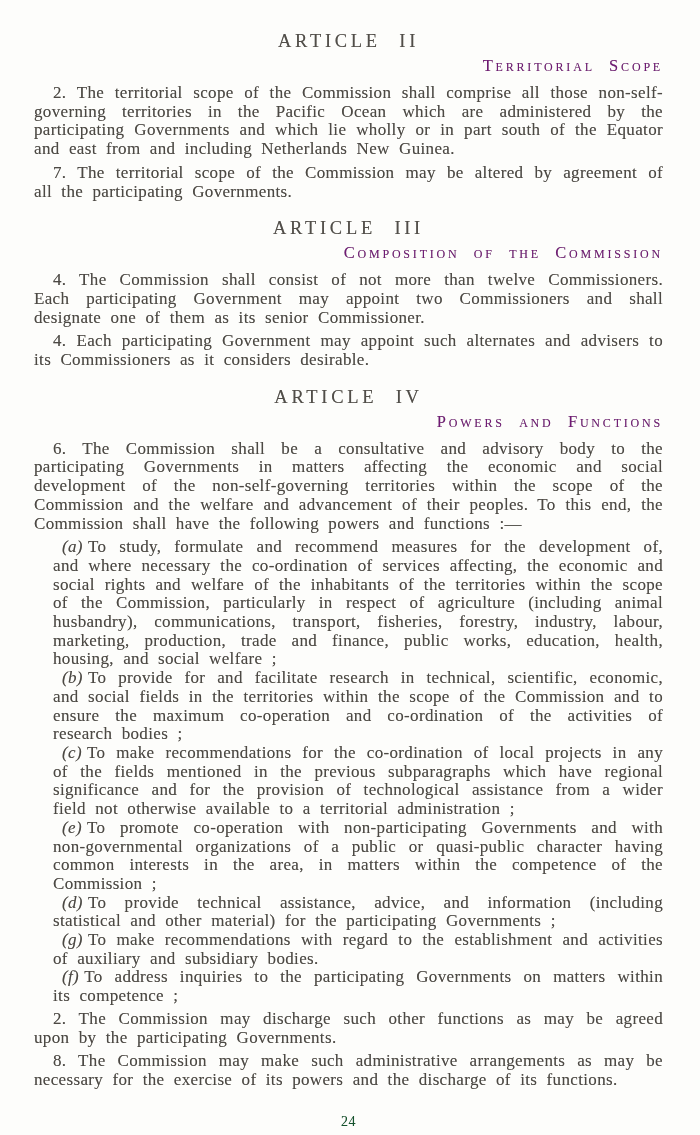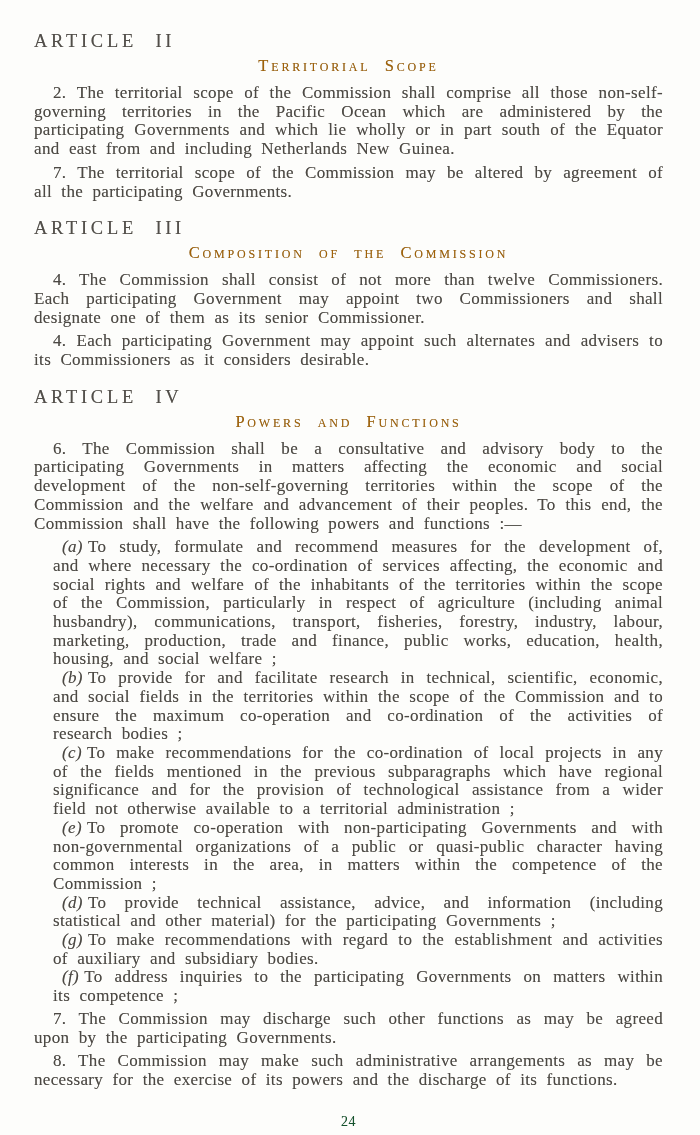--- a/index.html
+++ b/index.html
@@ -13,41 +13,41 @@
     height: 1135px;
     box-sizing: border-box;
     background: #fdfdfb;
     color: #4c4944;
     font-family: "Liberation Serif", "DejaVu Serif", serif;
     padding: 24px 37px 0 34px;
     overflow: hidden;
     text-shadow: 0 0 0.5px rgba(82, 78, 70, 0.45);
   }
   .article-title {
-    text-align: left;
+    text-align: center;
     font-weight: normal;
     font-size: 18.5px;
     line-height: 22px;
     letter-spacing: 0.2em;
     word-spacing: 0.55em;
     color: #514e49;
     margin: 16px 0 4px 0;
   }
   .article-title.first {
     margin-top: 6px;
   }
   .article-subtitle {
-    text-align: center;
+    text-align: right;
     font-weight: normal;
     font-variant: small-caps;
     font-size: 16.5px;
     line-height: 20px;
     letter-spacing: 0.17em;
     word-spacing: 0.45em;
-    color: #a16207;
+    color: #701a75;
     margin: 0 0 8px 0;
   }
   .para, .subpara {
     font-size: 17px;
     line-height: 18.7px;
     text-align: justify;
     letter-spacing: 0.02em;
     word-spacing: 0.28em;
     margin: 0 0 5px 0;
   }
@@ -105,19 +105,19 @@
     <p class="subpara"><span class="subpara-label">(c)</span><span>To make recommendations for the co-ordination of local projects in any of the fields mentioned in the previous subparagraphs which have regional significance and for the provision of technological assistance from a wider field not otherwise available to a territorial administration&nbsp;;</span></p>
 
     <p class="subpara"><span class="subpara-label">(e)</span><span>To promote co-operation with non-participating Governments and with non-governmental organizations of a public or quasi-public character having common interests in the area, in matters within the competence of the Commission&nbsp;;</span></p>
 
     <p class="subpara"><span class="subpara-label">(d)</span><span>To provide technical assistance, advice, and information (including statistical and other material) for the participating Governments&nbsp;;</span></p>
 
     <p class="subpara"><span class="subpara-label">(g)</span><span>To make recommendations with regard to the establishment and activities of auxiliary and subsidiary bodies.</span></p>
 
     <p class="subpara"><span class="subpara-label">(f)</span><span>To address inquiries to the participating Governments on matters within its competence&nbsp;;</span></p>
 
-    <p class="para">7. The Commission may discharge such other functions as may be agreed upon by the participating Governments.</p>
+    <p class="para">2. The Commission may discharge such other functions as may be agreed upon by the participating Governments.</p>
     <p class="para">8. The Commission may make such administrative arrangements as may be necessary for the exercise of its powers and the discharge of its functions.</p>
   </section>
 
   <div class="page-number">24</div>
 
 </div>
 
 </body></html>

